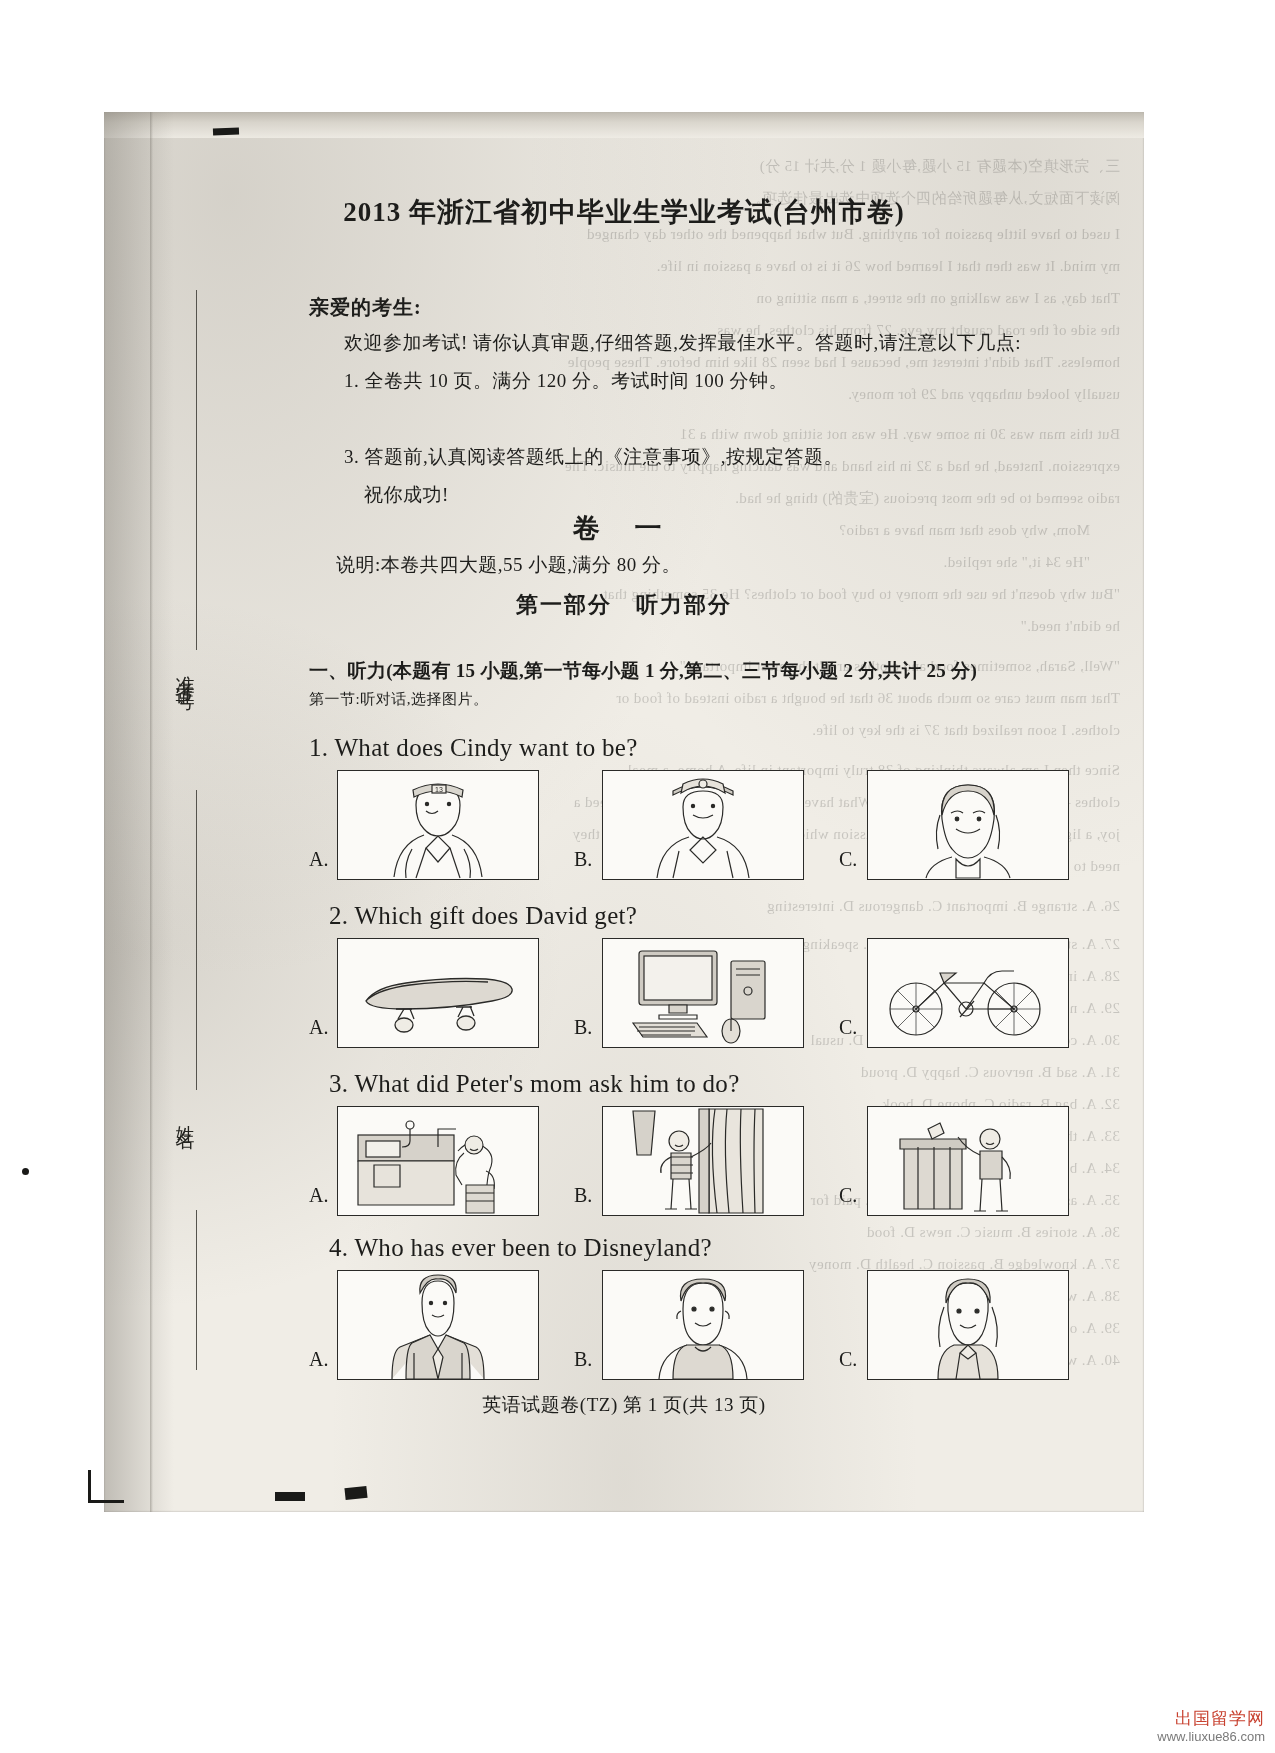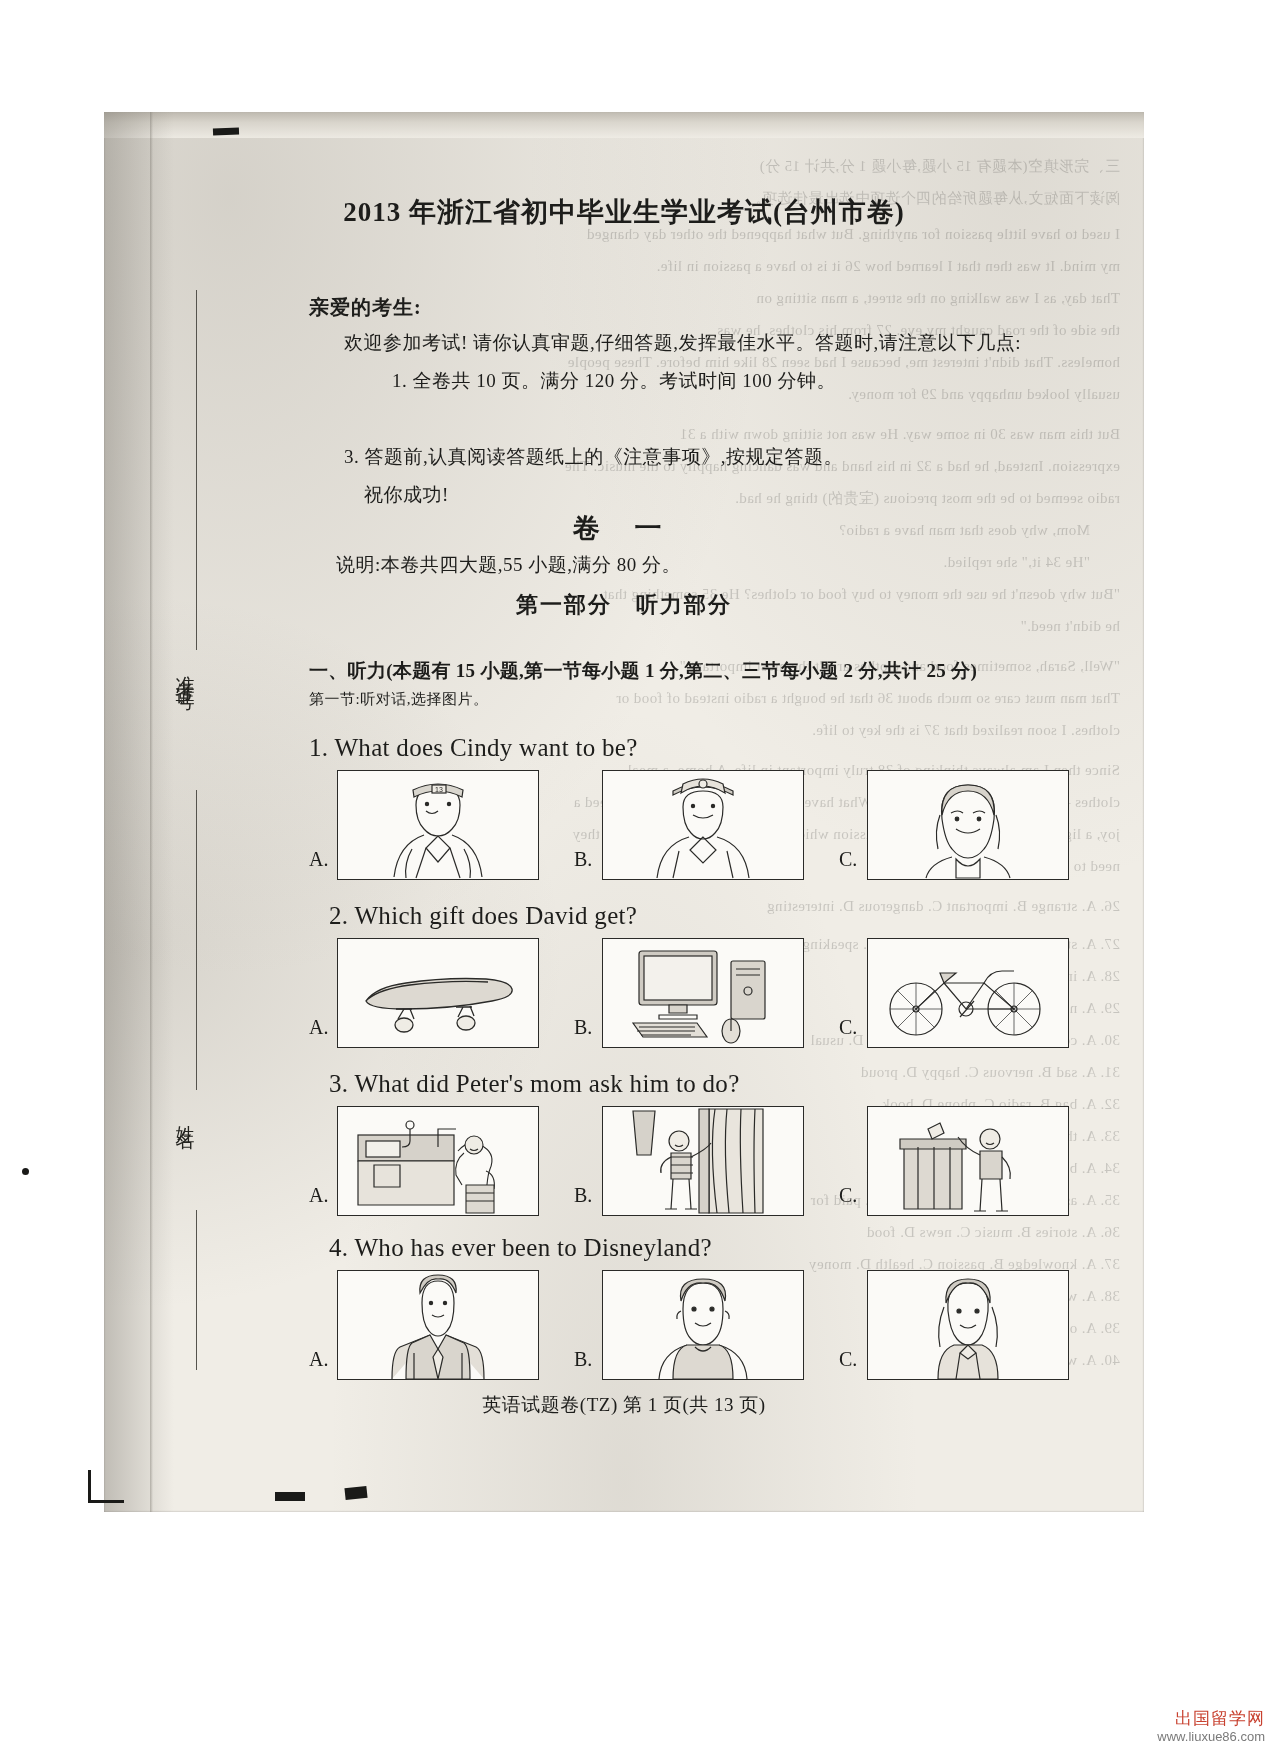--- a/index.html
+++ b/index.html
@@ -106,21 +106,21 @@
     font-weight: bold;
     letter-spacing: 1px;
   }
   .para {
     position: absolute;
     font-size: 19px;
     letter-spacing: .5px;
     white-space: nowrap;
   }
   .p1 { left: 240px; top: 218px; }
-  .p2 { left: 240px; top: 256px; margin-left: 48px; }
+  .p2 { left: 240px; top: 256px; }
   .p3 { left: 240px; top: 294px; }
   .p4 { left: 240px; top: 332px; }
   .p5 { left: 240px; top: 370px; }
 
   .juan {
     position: absolute;
     left: 0; top: 398px; width: 1040px;
     text-align: center;
     font-size: 27px;
     font-weight: bold;

